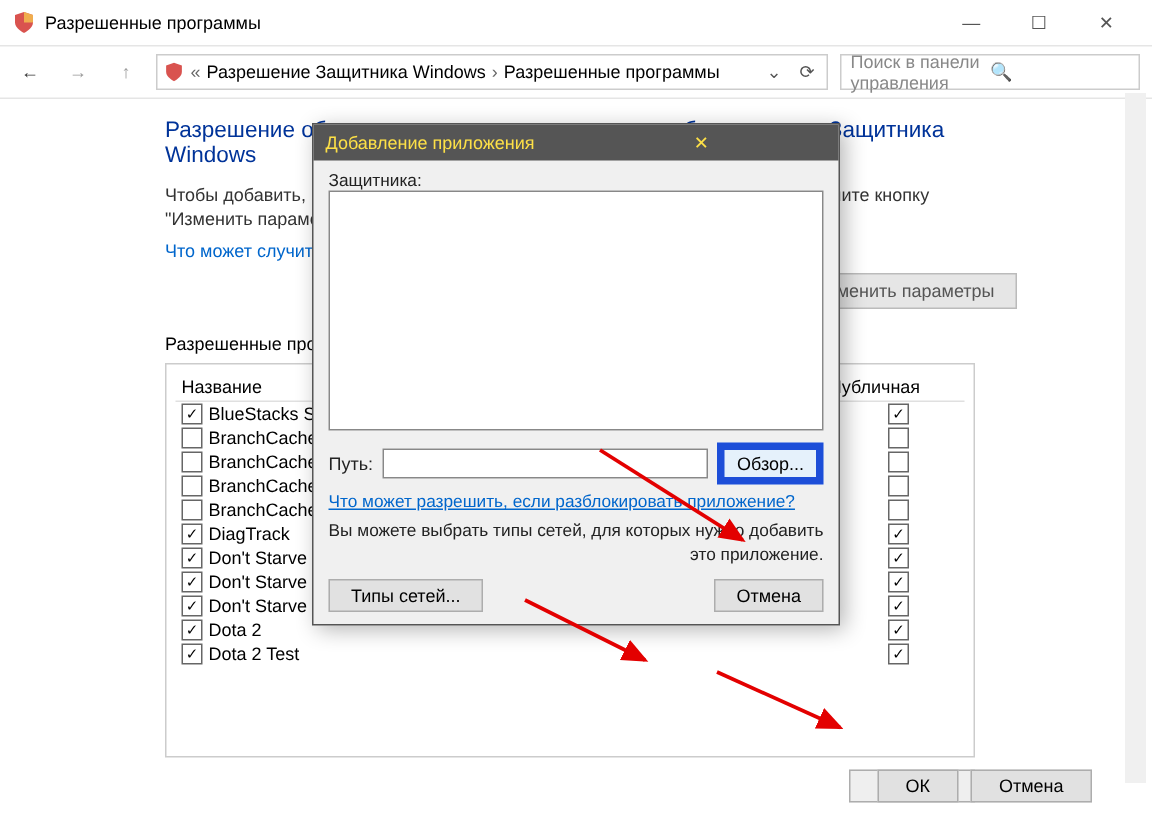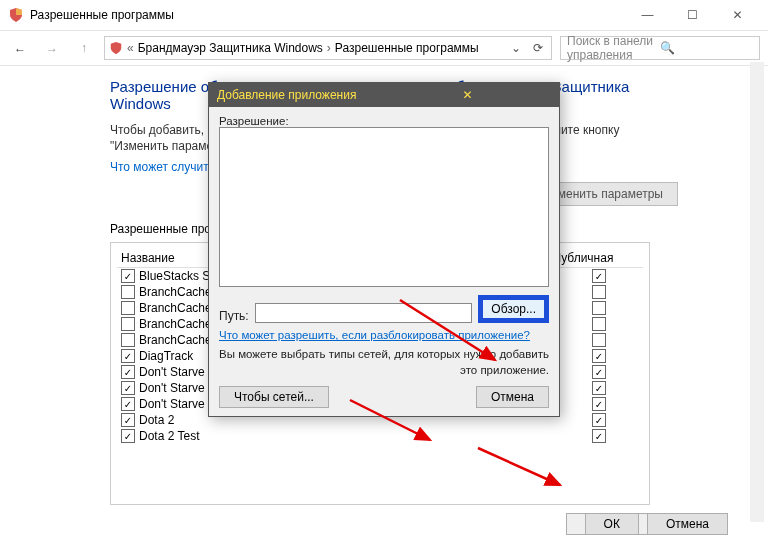--- a/index.html
+++ b/index.html
@@ -55,21 +55,21 @@
 .footer { position:absolute; bottom:8px; right:40px; display:flex; gap:8px; }
 
 
 .dialog-backdrop { position:absolute; top:82px; left:208px; width:352px; background:#f0f0f0; border:1px solid #555; box-shadow: 3px 3px 14px rgba(0,0,0,0.3); }
 .dlg-title { background:#555; color:#fde047; padding:5px 8px; display:flex; align-items:center; font-size:12px; }
 .dlg-title span { flex:1; }
 .dlg-close { width:20px; text-align:center; cursor:pointer; }
 .dlg-body { padding: 8px 10px; font-size:11.5px; color:#222; }
 .dlg-body p { line-height:1.35; margin-bottom:6px; }
 .app-list { width:100%; height:160px; border:1px solid #888; background:#fff; margin-bottom:8px; }
-.path-row { display:flex; align-items:flex-end; gap:6px; margin-bottom:6px; }
+.path-row { display:flex; align-items:center; gap:6px; margin-bottom:6px; }
 .path-row label { font-size:12px; }
 .path-row input { flex:1; border:1px solid #888; height:20px; padding:0 3px; font-size:12px; }
 .path-row .browse { border:5px solid #1d4ed8; background:#e5f1fb; padding:2px 8px; font-size:12px; }
 .dlg-link { color:#0066cc; font-size:11.5px; text-decoration:underline; }
 .dlg-row2 { margin-top:6px; font-size:11.5px;text-align:right; }
 .dlg-buttons { display:flex; align-items:center; gap:6px; margin-top:8px; }
 .dlg-buttons .spacer { flex:1; }
 .dlg-btn { border:1px solid #adadad; background:#e1e1e1; padding:3px 14px; font-size:12px; }
 
 
@@ -95,21 +95,21 @@
 
 <div class="navbar">
   <div class="nav-arrow enabled">←</div>
   <div class="nav-arrow">→</div>
   <div class="nav-arrow">↑</div>
   <div class="breadcrumb">
     <svg width="14" height="14" viewBox="0 0 16 16">
         <path fill="#d9534f" d="M8 1 L14 3 V8 C14 12 8 15 8 15 C8 15 2 12 2 8 V3 Z"></path>
       </svg>
     <span class="sep">«</span>
-    <span>Брандмауэр Защитника Windows</span>
+    <span>Разрешение Защитника Windows</span>
     <span class="sep">›</span>
     <span>Разрешенные программы</span>
     <span style="flex:1"></span>
     <span class="bc-ctrl">⌄</span>
     <span class="bc-ctrl">⟳</span>
   </div>
   <div class="search">
     <span>Поиск в панели управления</span>
     <span class="mag">🔍</span>
   </div>
@@ -225,31 +225,31 @@
   <button class="btn">ОК</button>
   <button class="btn">Отмена</button>
 </div>
 
 <div class="dialog-backdrop">
   <div class="dlg-title">
     <span>Добавление приложения</span>
     <span class="dlg-close">✕</span>
   </div>
   <div class="dlg-body">
-    <div>Разрешение:</div>
+    <div>Защитника:</div>
     <div class="app-list"></div>
     <div class="path-row">
       <label>Путь:</label>
       <input type="text" style="">
       <button class="browse">Обзор...</button>
     </div>
     <a class="dlg-link">Что может разрешить, если разблокировать приложение?</a>
     <p class="dlg-row2">Вы можете выбрать типы сетей, для которых нужно добавить это приложение.</p>
     <div class="dlg-buttons">
-      <button class="dlg-btn">Чтобы сетей...</button>
+      <button class="dlg-btn">Типы сетей...</button>
       <span class="spacer"></span>
       <button class="dlg-btn">Отмена</button>
     </div>
   </div>
 </div>
 
 <svg class="arrow" style="top:0;left:0" width="768" height="543">
   <defs>
       <marker id="ah" markerWidth="8" markerHeight="8" refX="6" refY="3" orient="auto">
         <path d="M0,0 L7,3 L0,6 Z" fill="#e30000"></path>

